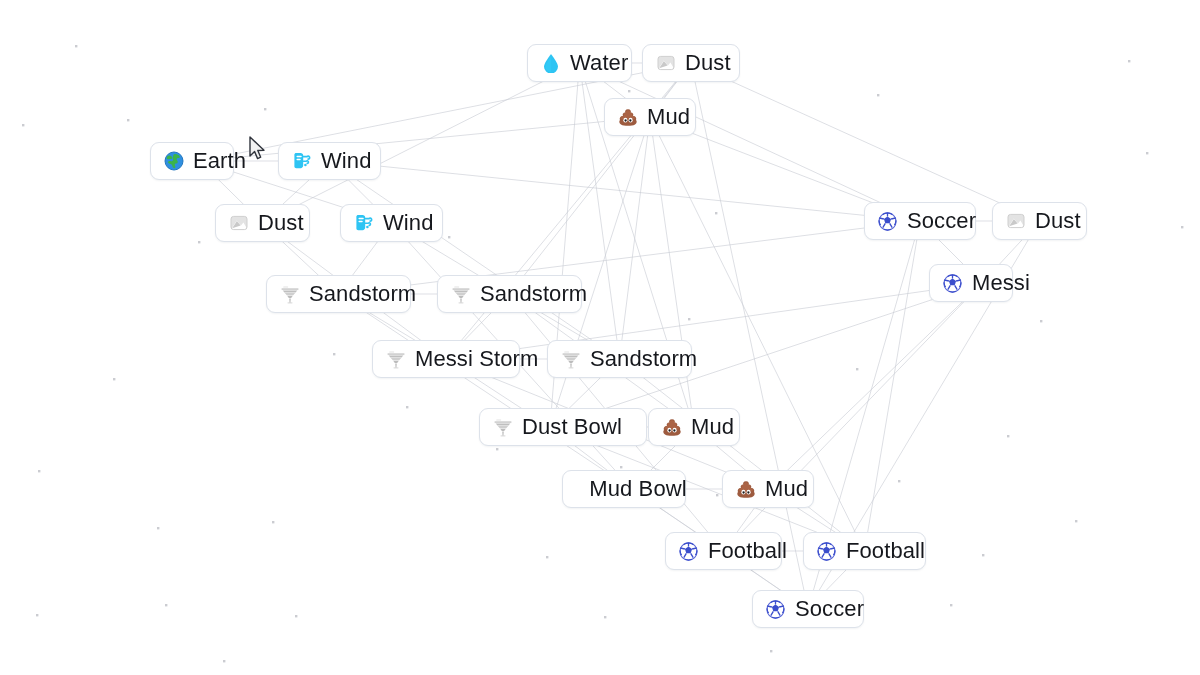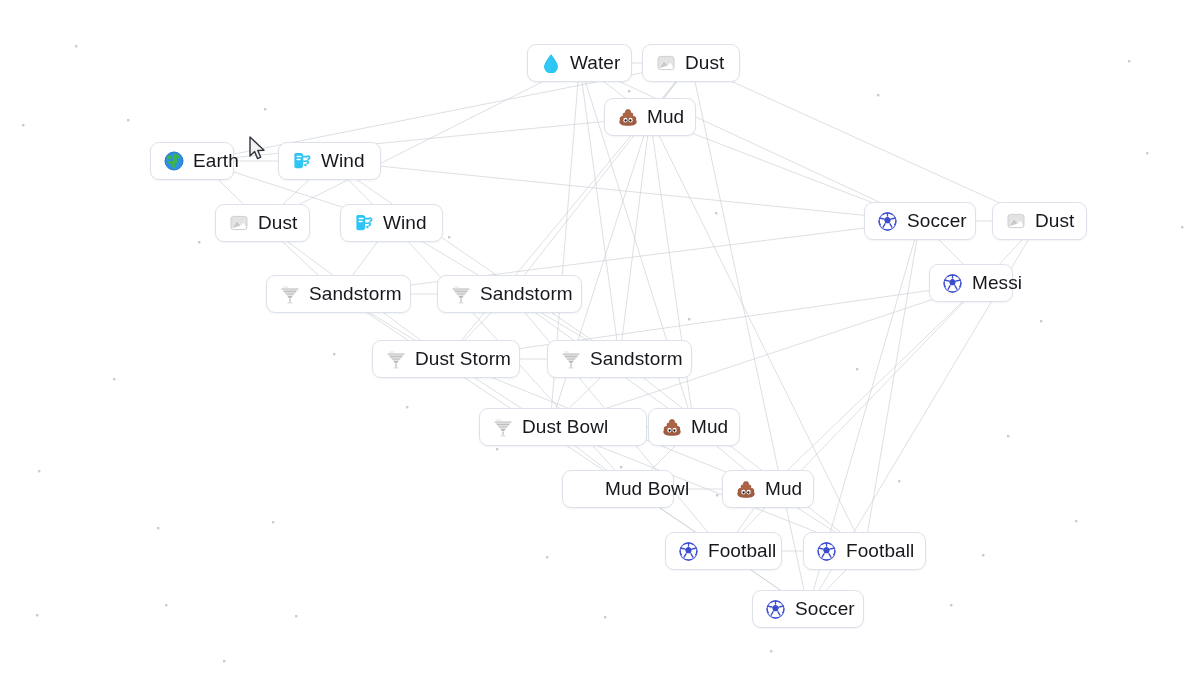--- a/index.html
+++ b/index.html
@@ -49,21 +49,21 @@
   .node .emoji {
     font-size: 19px;
     line-height: 1;
     display: inline-block;
     width: 21px;
     text-align: center;
     flex: 0 0 auto;
   }
   .node .emoji svg { display: block; margin: 0 auto; }
   .node .label {
-    font-size: 19px;
+    font-size: 22px;
     color: #16181d;
     letter-spacing: 0.1px;
     font-family: "Liberation Sans", sans-serif;
   }
   #cursor {
     position: absolute;
     pointer-events: none;
     z-index: 50;
   }
 </style>
@@ -333,21 +333,21 @@
           <svg width="20" height="19" viewBox="0 0 20 19">
       <path d="M1.6 3.2 L18.4 3.2 L18.4 5.1 L1.6 5.1 Z" fill="#d2d2d2"></path>
       <path d="M2.8 5.6 L17.2 5.6 L15.6 7.6 L4.4 7.6 Z" fill="#bfbfbf"></path>
       <path d="M4.8 8.1 L15.2 8.1 L13.2 10.2 L6.8 10.2 Z" fill="#cfcfcf"></path>
       <path d="M7.2 10.7 L12.8 10.7 L11.2 12.9 L8.8 12.9 Z" fill="#bcbcbc"></path>
       <path d="M9.1 13.4 L10.9 13.4 L10.5 18 L9.5 18 Z" fill="#c6c6c6"></path>
       <path d="M7.6 17.4 L12.4 17.4 L12.4 18.4 L7.6 18.4 Z" fill="#d5d5d5"></path>
       <rect x="3.2" y="1.4" width="5" height="1.2" rx=".5" fill="#e2e2e2"></rect>
     </svg>
         </span>
-        <span class="label">Dust Storm</span>
+        <span class="label">Messi Storm</span>
       </div>
       <div class="node" style="left: 547px; top: 340px; width: 145px;">
         <span class="emoji">
           <svg width="20" height="19" viewBox="0 0 20 19">
       <path d="M1.6 3.2 L18.4 3.2 L18.4 5.1 L1.6 5.1 Z" fill="#d2d2d2"></path>
       <path d="M2.8 5.6 L17.2 5.6 L15.6 7.6 L4.4 7.6 Z" fill="#bfbfbf"></path>
       <path d="M4.8 8.1 L15.2 8.1 L13.2 10.2 L6.8 10.2 Z" fill="#cfcfcf"></path>
       <path d="M7.2 10.7 L12.8 10.7 L11.2 12.9 L8.8 12.9 Z" fill="#bcbcbc"></path>
       <path d="M9.1 13.4 L10.9 13.4 L10.5 18 L9.5 18 Z" fill="#c6c6c6"></path>
       <path d="M7.6 17.4 L12.4 17.4 L12.4 18.4 L7.6 18.4 Z" fill="#d5d5d5"></path>
@@ -376,21 +376,21 @@
       <path d="M10 1.2 C12.6 1.2 13.4 3.2 12.6 4.6 C15 4.6 15.9 6.6 15 8 C17.6 8 18.8 10.2 18 11.9 C19.2 12.9 18.9 15.2 17 16.4 C15.4 17.4 12.9 17.8 10 17.8 C7.1 17.8 4.6 17.4 3 16.4 C1.1 15.2 0.8 12.9 2 11.9 C1.2 10.2 2.4 8 5 8 C4.1 6.6 5 4.6 7.4 4.6 C6.6 3.2 7.4 1.2 10 1.2 Z" fill="#9d5b3f"></path>
       <path d="M10 2.2 C11.8 2.2 12.4 3.5 11.9 4.5 C13.9 4.6 14.8 6.1 14.1 7.4 C16.3 7.6 17.3 9.6 16.7 11.1 C12.6 12.4 7.4 12.4 3.3 11.1 C2.7 9.6 3.7 7.6 5.9 7.4 C5.2 6.1 6.1 4.6 8.1 4.5 C7.6 3.5 8.2 2.2 10 2.2 Z" fill="#b26a49" opacity=".65"></path>
       <ellipse cx="7.4" cy="12.2" rx="2.05" ry="2.35" fill="#ffffff"></ellipse>
       <ellipse cx="12.6" cy="12.2" rx="2.05" ry="2.35" fill="#ffffff"></ellipse>
       <circle cx="7.6" cy="12.5" r="1.15" fill="#1d1d1d"></circle>
       <circle cx="12.4" cy="12.5" r="1.15" fill="#1d1d1d"></circle>
     </svg>
         </span>
         <span class="label">Mud</span>
       </div>
-      <div class="node" style="left: 562px; top: 470px; width: 112px;">
+      <div class="node" style="left: 562px; top: 470px; width: 124px; justify-content: center;">
         <span class="emoji"></span>
         <span class="label">Mud Bowl</span>
       </div>
       <div class="node" style="left: 722px; top: 470px; width: 92px;">
         <span class="emoji">
           <svg width="20" height="19" viewBox="0 0 20 19">
       <path d="M10 1.2 C12.6 1.2 13.4 3.2 12.6 4.6 C15 4.6 15.9 6.6 15 8 C17.6 8 18.8 10.2 18 11.9 C19.2 12.9 18.9 15.2 17 16.4 C15.4 17.4 12.9 17.8 10 17.8 C7.1 17.8 4.6 17.4 3 16.4 C1.1 15.2 0.8 12.9 2 11.9 C1.2 10.2 2.4 8 5 8 C4.1 6.6 5 4.6 7.4 4.6 C6.6 3.2 7.4 1.2 10 1.2 Z" fill="#9d5b3f"></path>
       <path d="M10 2.2 C11.8 2.2 12.4 3.5 11.9 4.5 C13.9 4.6 14.8 6.1 14.1 7.4 C16.3 7.6 17.3 9.6 16.7 11.1 C12.6 12.4 7.4 12.4 3.3 11.1 C2.7 9.6 3.7 7.6 5.9 7.4 C5.2 6.1 6.1 4.6 8.1 4.5 C7.6 3.5 8.2 2.2 10 2.2 Z" fill="#b26a49" opacity=".65"></path>
       <ellipse cx="7.4" cy="12.2" rx="2.05" ry="2.35" fill="#ffffff"></ellipse>
       <ellipse cx="12.6" cy="12.2" rx="2.05" ry="2.35" fill="#ffffff"></ellipse>

